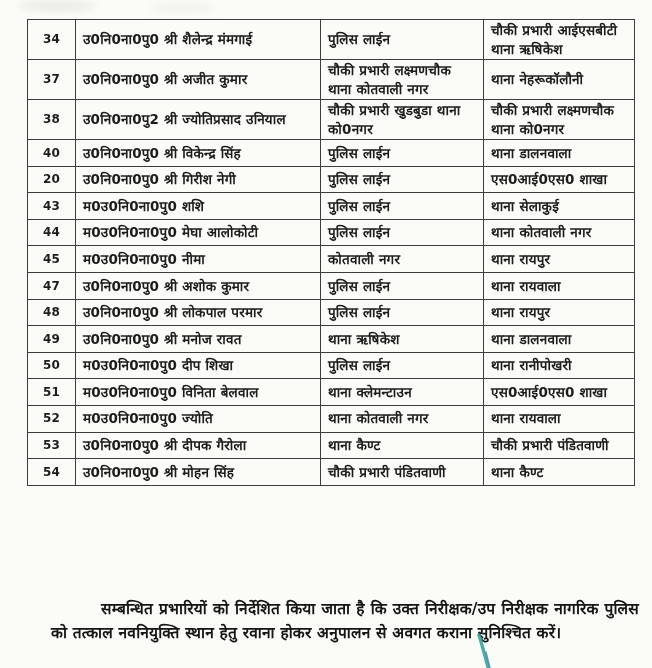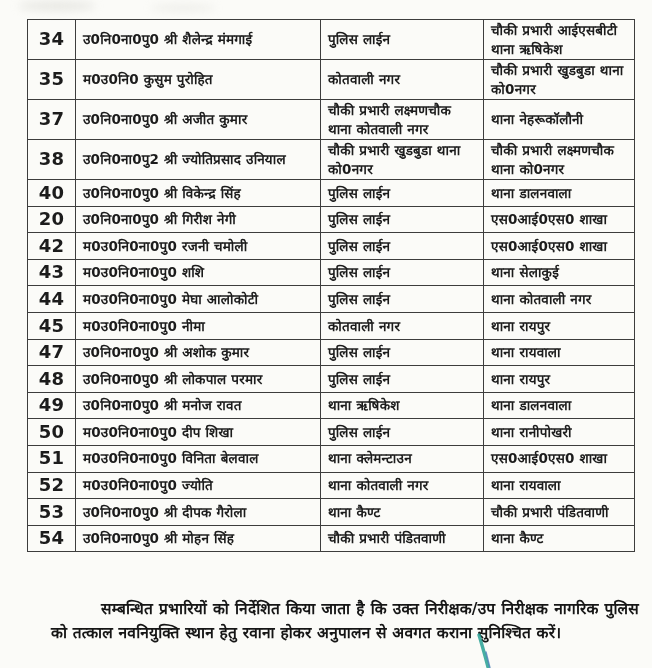--- a/index.html
+++ b/index.html
@@ -45,21 +45,21 @@
     line-height: 18.5px;
     padding: 1px 5px 1px 7px;
     vertical-align: middle;
     height: 23.6px;
     letter-spacing: 0.2px;
     overflow: hidden;
   }
   .transfer-table td.c-sno {
     text-align: center;
     padding: 1px 2px;
-    font-size: 18px;
+    font-size: 12px;
   }
   .transfer-table col.w-sno  { width: 48px; }
   .transfer-table col.w-name { width: 245px; }
   .transfer-table col.w-from { width: 163px; }
   .transfer-table col.w-to   { width: 151px; }
 
   .closing {
     position: absolute;
     left: 27px;
     top: 598px;
@@ -99,26 +99,20 @@
         <col class="w-to">
     </colgroup>
     <tbody>
         <tr>
           <td class="c-sno">34</td>
           <td class="c-name">उ0नि0ना0पु0 श्री शैलेन्द्र मंमगाई</td>
           <td class="c-from">पुलिस लाईन</td>
           <td class="c-to">चौकी प्रभारी आईएसबीटी थाना ऋषिकेश</td>
         </tr>
         <tr>
-          <td class="c-sno">35</td>
-          <td class="c-name">म0उ0नि0 कुसुम पुरोहित</td>
-          <td class="c-from">कोतवाली नगर</td>
-          <td class="c-to">चौकी प्रभारी खुडबुडा थाना को0नगर</td>
-        </tr>
-        <tr>
           <td class="c-sno">37</td>
           <td class="c-name">उ0नि0ना0पु0 श्री अजीत कुमार</td>
           <td class="c-from">चौकी प्रभारी लक्ष्मणचौक थाना कोतवाली नगर</td>
           <td class="c-to">थाना नेहरूकॉलौनी</td>
         </tr>
         <tr>
           <td class="c-sno">38</td>
           <td class="c-name">उ0नि0ना0पु2 श्री ज्योतिप्रसाद उनियाल</td>
           <td class="c-from">चौकी प्रभारी खुडबुडा थाना को0नगर</td>
           <td class="c-to">चौकी प्रभारी लक्ष्मणचौक थाना को0नगर</td>
@@ -129,26 +123,20 @@
           <td class="c-from">पुलिस लाईन</td>
           <td class="c-to">थाना डालनवाला</td>
         </tr>
         <tr>
           <td class="c-sno">20</td>
           <td class="c-name">उ0नि0ना0पु0 श्री गिरीश नेगी</td>
           <td class="c-from">पुलिस लाईन</td>
           <td class="c-to">एस0आई0एस0 शाखा</td>
         </tr>
         <tr>
-          <td class="c-sno">42</td>
-          <td class="c-name">म0उ0नि0ना0पु0 रजनी चमोली</td>
-          <td class="c-from">पुलिस लाईन</td>
-          <td class="c-to">एस0आई0एस0 शाखा</td>
-        </tr>
-        <tr>
           <td class="c-sno">43</td>
           <td class="c-name">म0उ0नि0ना0पु0 शशि</td>
           <td class="c-from">पुलिस लाईन</td>
           <td class="c-to">थाना सेलाकुई</td>
         </tr>
         <tr>
           <td class="c-sno">44</td>
           <td class="c-name">म0उ0नि0ना0पु0 मेघा आलोकोटी</td>
           <td class="c-from">पुलिस लाईन</td>
           <td class="c-to">थाना कोतवाली नगर</td>

